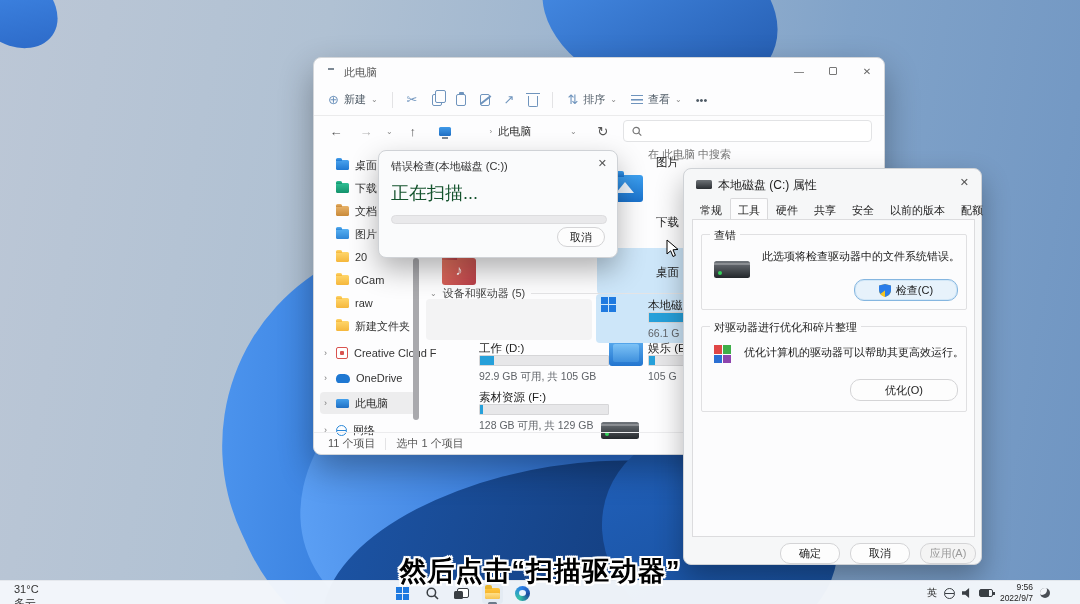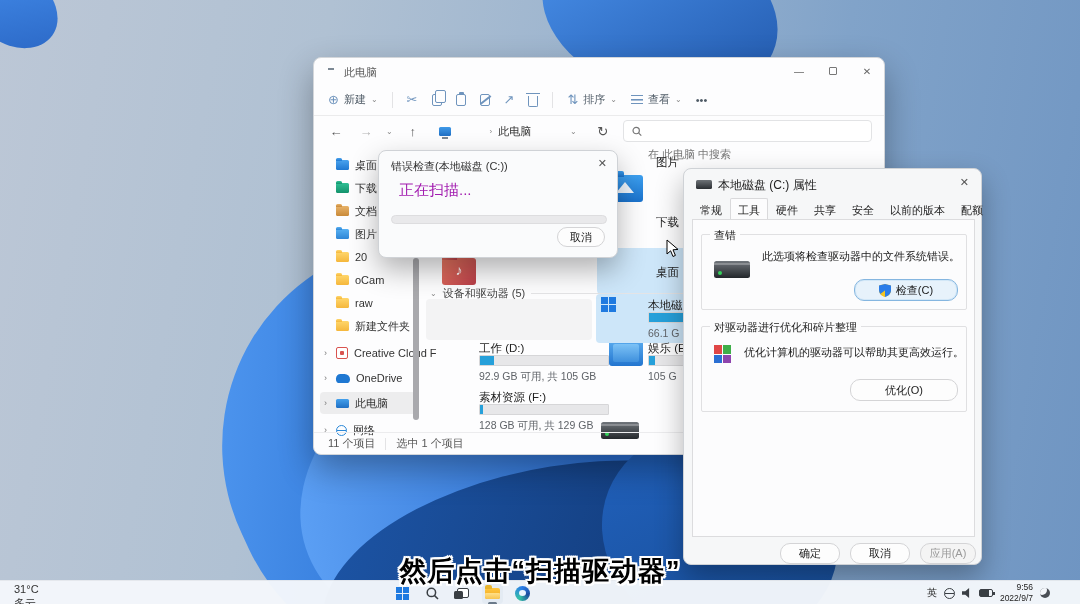--- a/index.html
+++ b/index.html
@@ -123,21 +123,21 @@
   .dcap { position:absolute; font-size:10.5px; color:#5f6368; white-space:nowrap; }
   .dname { position:absolute; font-size:11.5px; color:#222; white-space:nowrap; }
   .ex-status { position:absolute; left:0; bottom:0; right:0; height:22px; border-top:1px solid #ececee;
                display:flex; align-items:center; gap:10px; padding:0 14px; font-size:11px; color:#555; }
   .ex-status .sep { height:12px; }
 
   
   .scan { left:378px; top:150px; width:240px; height:108px; z-index:20; background:#fafbfc; }
   .scan .ti { position:absolute; left:12px; top:8px; font-size:11px; color:#333; }
   .scan .x { position:absolute; right:10px; top:6px; font-size:11px; color:#555; }
-  .scan .st { position:absolute; left:12px; top:30px; font-size:15px; color:#a21caf;margin-left:8px; }
+  .scan .st { position:absolute; left:12px; top:30px; font-size:18px; color:#14532d; }
   .scan .track { position:absolute; left:12px; top:64px; width:216px; height:9px; background:#e9e9eb;
                  border:1px solid #dddddf; border-radius:5px; overflow:hidden; }
   .scan .track i { display:block; height:100%; background:#26a0da; }
   .btn { position:absolute; background:#fdfdfd; border:1px solid #d4d4d6; border-radius:10px;
          font-size:11px; color:#1a1a1a; display:flex; align-items:center; justify-content:center;
          font-family:inherit; gap:5px; }
 
   
   .props { left:683px; top:168px; width:299px; height:397px; z-index:30; }
   .props .ti { position:absolute; left:34px; top:8px; font-size:12px; color:#222; }

